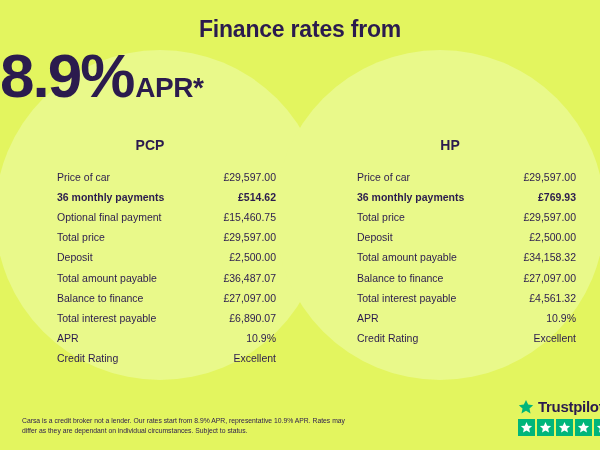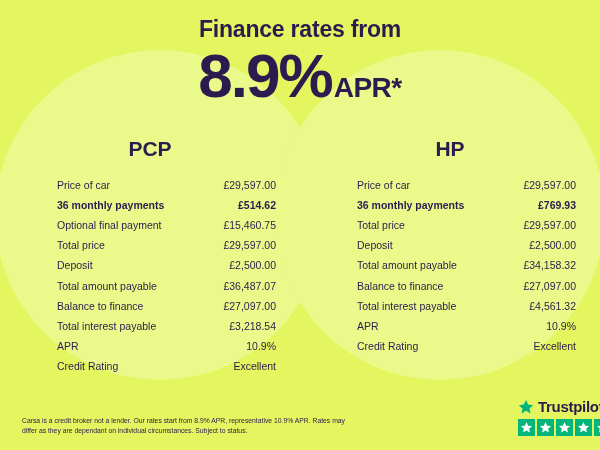--- a/index.html
+++ b/index.html
@@ -45,21 +45,21 @@
     font-weight: bold;
     color: #2b1b4e;
     padding-top: 16px;
     letter-spacing: -0.2px;
   }
   .rate-row {
     text-align: center;
     margin-top: 2px;
     display: flex;
     align-items: baseline;
-    justify-content: center;
+    justify-content: flex-start;
   }
   .rate-big {
     font-size: 62px;
     font-weight: bold;
     letter-spacing: -2px;
     line-height: 1;
     color: #2b1b4e;
   }
   .rate-apr {
     font-size: 28px;
@@ -72,21 +72,21 @@
     display: flex;
     margin-top: 30px;
   }
   .col {
     width: 50%;
     box-sizing: border-box;
     padding: 0 24px;
   }
   .col-title {
     text-align: center;
-    font-size: 21px;
+    font-size: 14px;
     font-weight: bold;
     color: #2b1b4e;
     margin-bottom: 14px;
   }
   .row {
     display: flex;
     justify-content: space-between;
     font-size: 10.5px;
     line-height: 1.05;
     padding: 4.6px 0;
@@ -200,21 +200,21 @@
       <div class="row">
         <span class="label">Total amount payable</span>
         <span class="value">£36,487.07</span>
       </div>
       <div class="row">
         <span class="label">Balance to finance</span>
         <span class="value">£27,097.00</span>
       </div>
       <div class="row">
         <span class="label">Total interest payable</span>
-        <span class="value">£3,218.54</span>
+        <span class="value">£6,890.07</span>
       </div>
       <div class="row">
         <span class="label">APR</span>
         <span class="value">10.9%</span>
       </div>
       <div class="row">
         <span class="label">Credit Rating</span>
         <span class="value">Excellent</span>
       </div>
     </div>

